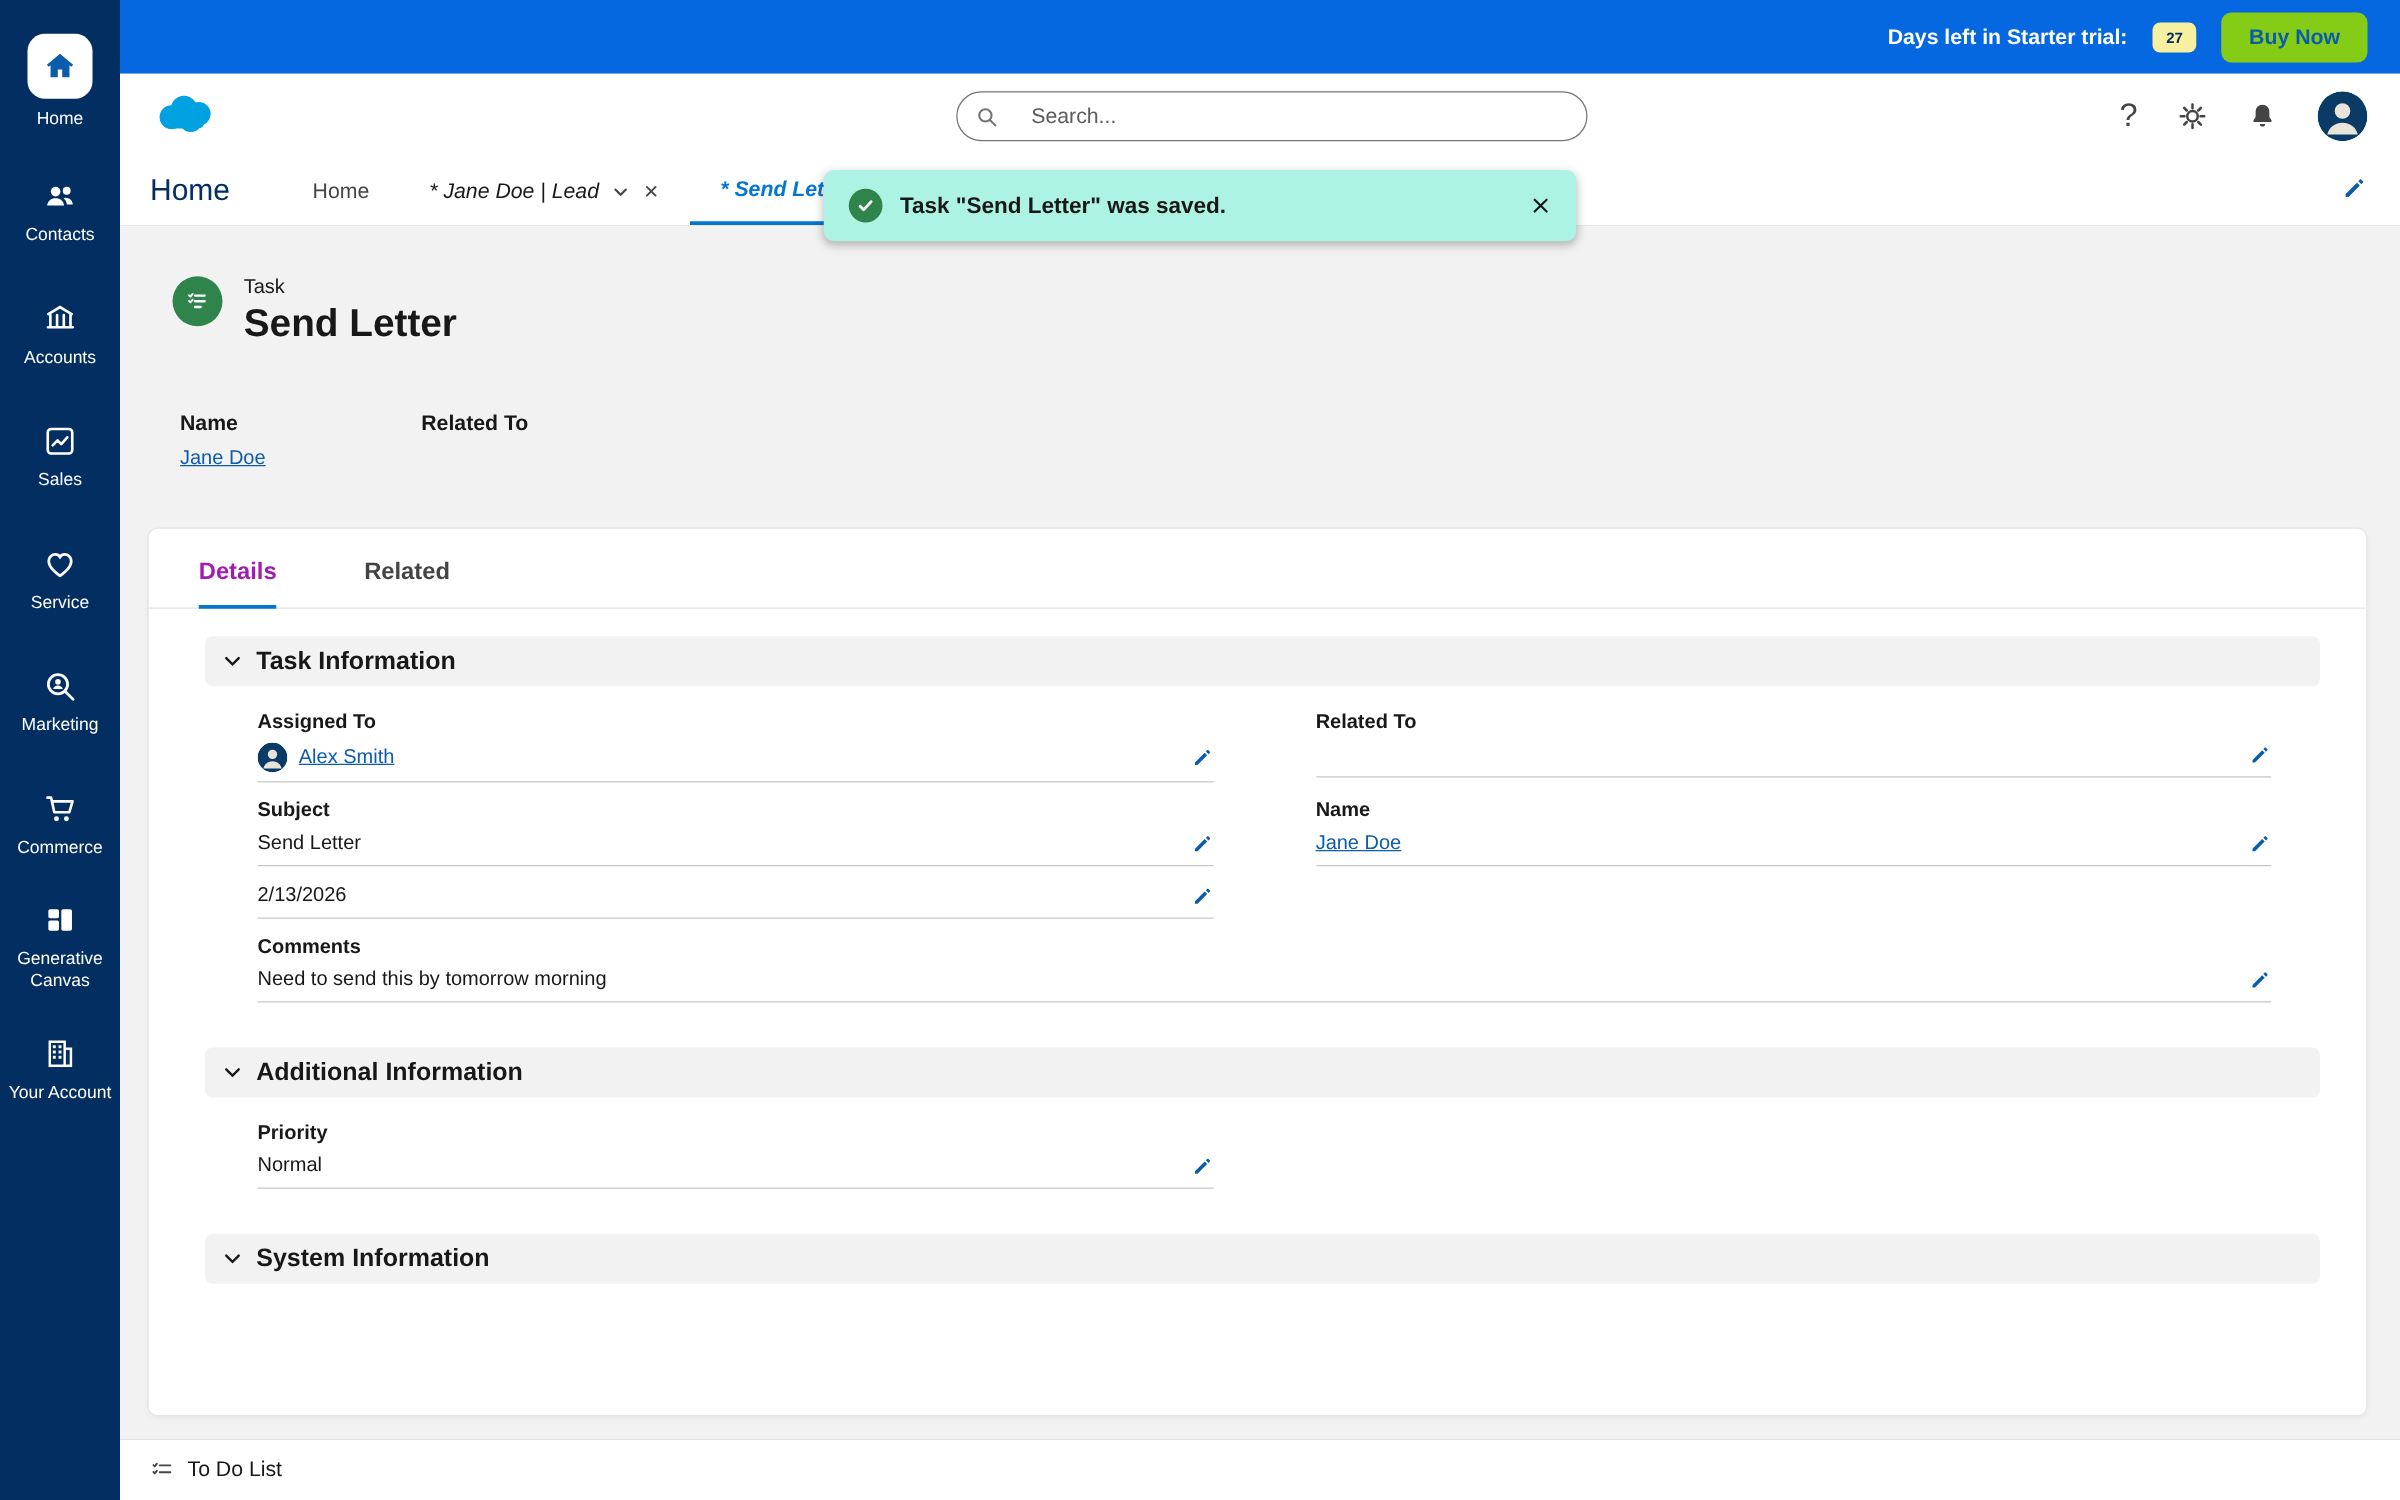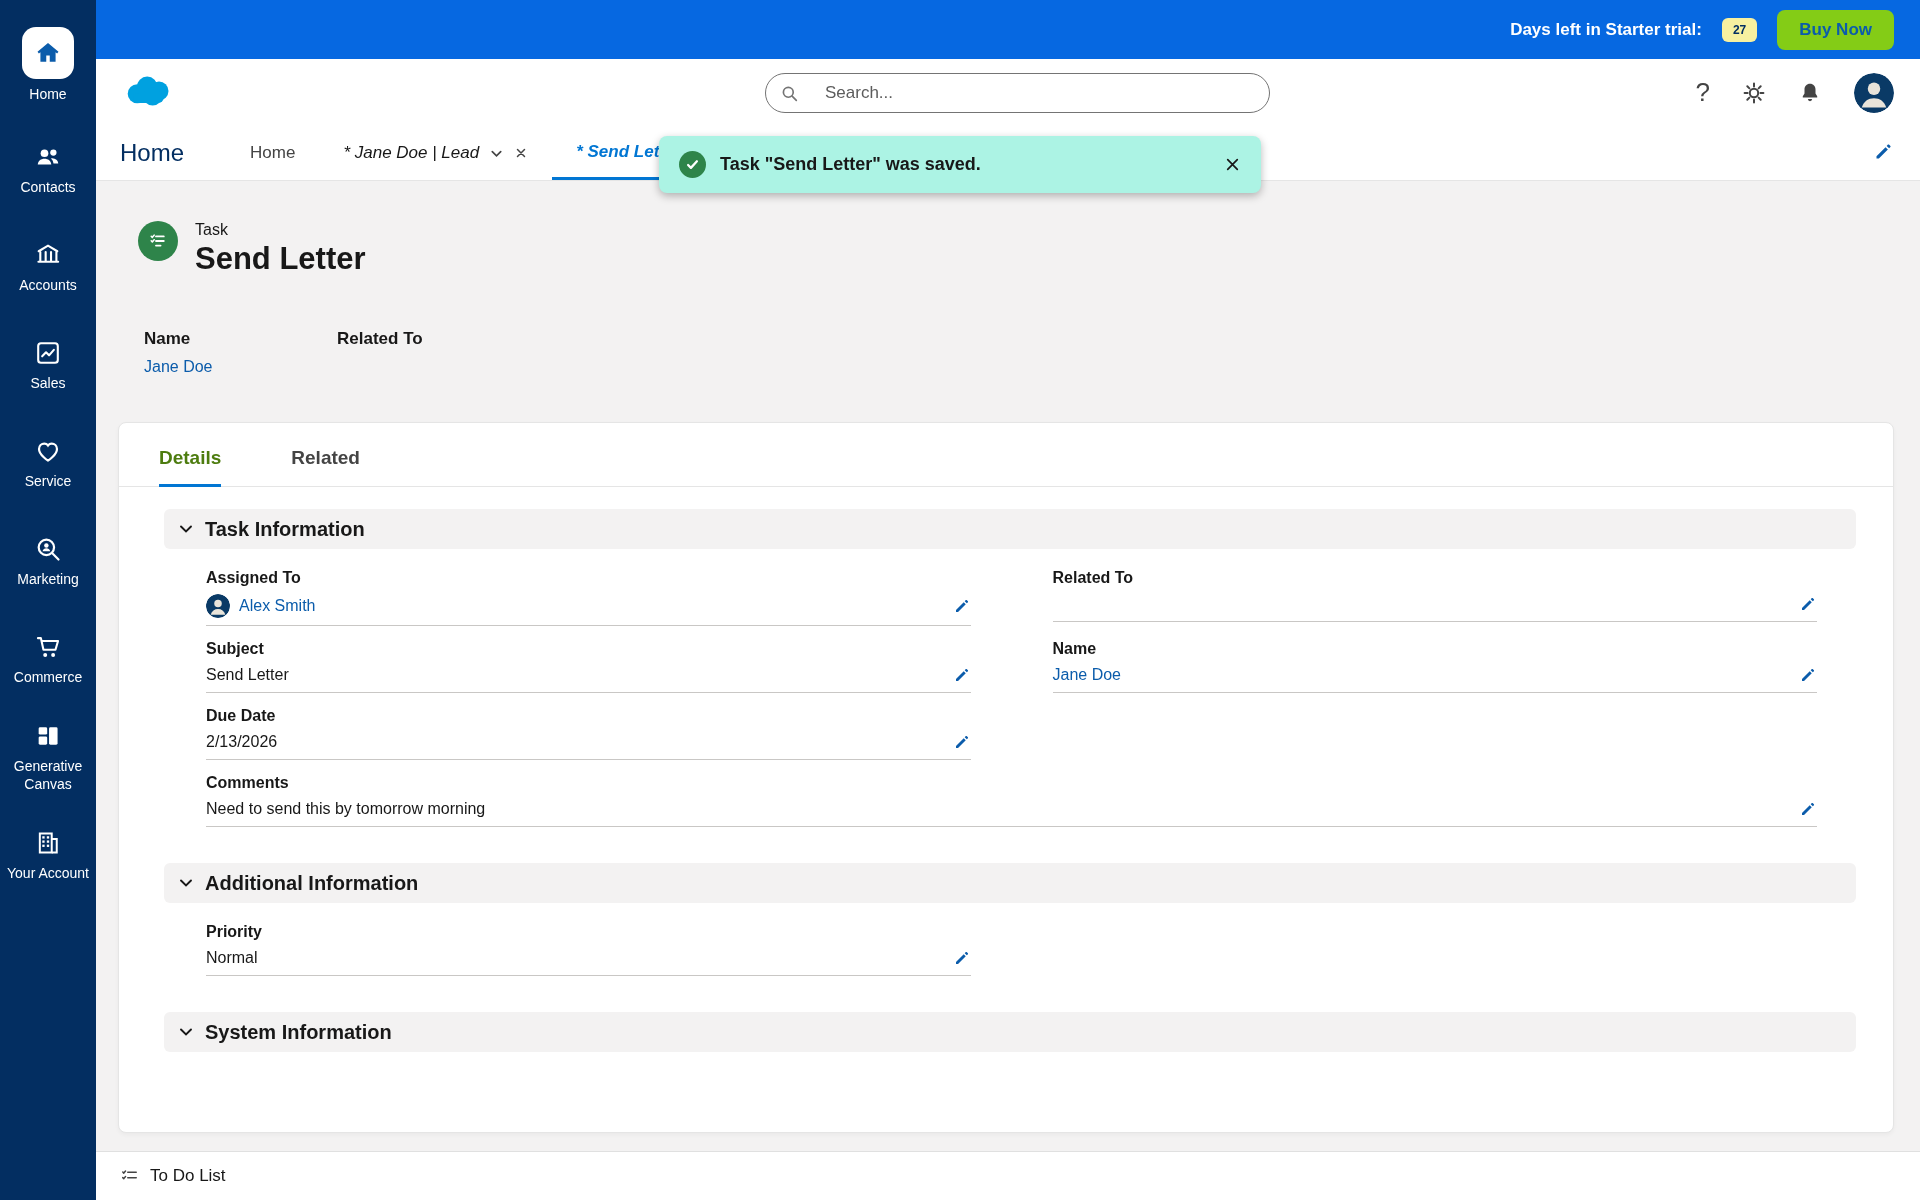--- a/index.html
+++ b/index.html
@@ -62,27 +62,27 @@
   .record-head { position:absolute; left:42px; top:40px; display:flex; gap:17px; }
   .entity-icon { width:40px; height:40px; border-radius:50%; background:#2e844a; display:flex; align-items:center; justify-content:center; flex:none; }
   .entity-label { font-size:16px; color:#181818; }
   .record-title { font-size:31px; font-weight:600; color:#181818; margin-top:2px; }
 
   .highlights { position:absolute; left:48px; top:148px; display:flex; }
   .hl-field { min-width:193px; }
   .hl-label { font-size:17px; font-weight:700; color:#181818; }
   .hl-value { margin-top:9px; font-size:16px; }
 
-  .link { color:#0b5cab; cursor:pointer; }
+  .link { color:#0b5cab; text-decoration:underline; cursor:pointer; }
 
   .card { position:absolute; left:22px; top:241px; right:26px; height:711px; background:#fff;
           border:1px solid #e5e5e5; border-radius:8px; box-shadow:0 2px 4px rgba(0,0,0,0.04); overflow:hidden; }
   .card-tabs { display:flex; gap:70px; padding:24px 0 0 40px; border-bottom:1px solid #e5e5e5; }
   .card-tab { font-size:19px; padding-bottom:15px; cursor:pointer; color:#444; font-weight:600; }
-  .card-tab.active { color:#4d7c0f; font-weight:700; border-bottom:3px solid #0176d3; margin-bottom:-1px; }
+  .card-tab.active { color:#a21caf; font-weight:700; border-bottom:3px solid #0176d3; margin-bottom:-1px; }
 
   .sections { padding:22px 37px 0 45px; }
   .section-header { background:#f3f2f2; border-radius:6px; height:40px; display:flex; align-items:center; gap:11px;
                     padding:0 14px; cursor:pointer; margin-top:22px; }
   .section-header:first-child { margin-top:0; }
   .section-title { font-size:20px; font-weight:700; color:#181818; }
 
   .fields { display:grid; grid-template-columns:1fr 1fr; column-gap:82px; margin:20px 39px 4px 42px; }
   .field { margin-bottom:14px; }
   .field.col1 { grid-column:1; }
@@ -393,21 +393,20 @@
                 <span class="link">Jane Doe</span>
               </span>
             <span class="pencil-btn">
                 <svg width="18" height="18" viewBox="0 0 24 24" fill="#0b5cab">
                   <path d="M4 17.3V20h2.7L17 9.7 14.3 7 4 17.3zM19.9 6.9c.3-.3.3-.8 0-1.1l-1.7-1.7c-.3-.3-.8-.3-1.1 0l-1.5 1.5 2.8 2.8 1.5-1.5z"></path>
                 </svg>
               </span>
           </div>
         </div>
         <div class="field col1">
-          <div class="f-label">Due Date</div>
           <div class="f-row">
             <span class="f-value">2/13/2026</span>
             <span class="pencil-btn">
                 <svg width="18" height="18" viewBox="0 0 24 24" fill="#0b5cab">
                   <path d="M4 17.3V20h2.7L17 9.7 14.3 7 4 17.3zM19.9 6.9c.3-.3.3-.8 0-1.1l-1.7-1.7c-.3-.3-.8-.3-1.1 0l-1.5 1.5 2.8 2.8 1.5-1.5z"></path>
                 </svg>
               </span>
           </div>
         </div>
         <div class="field full">

